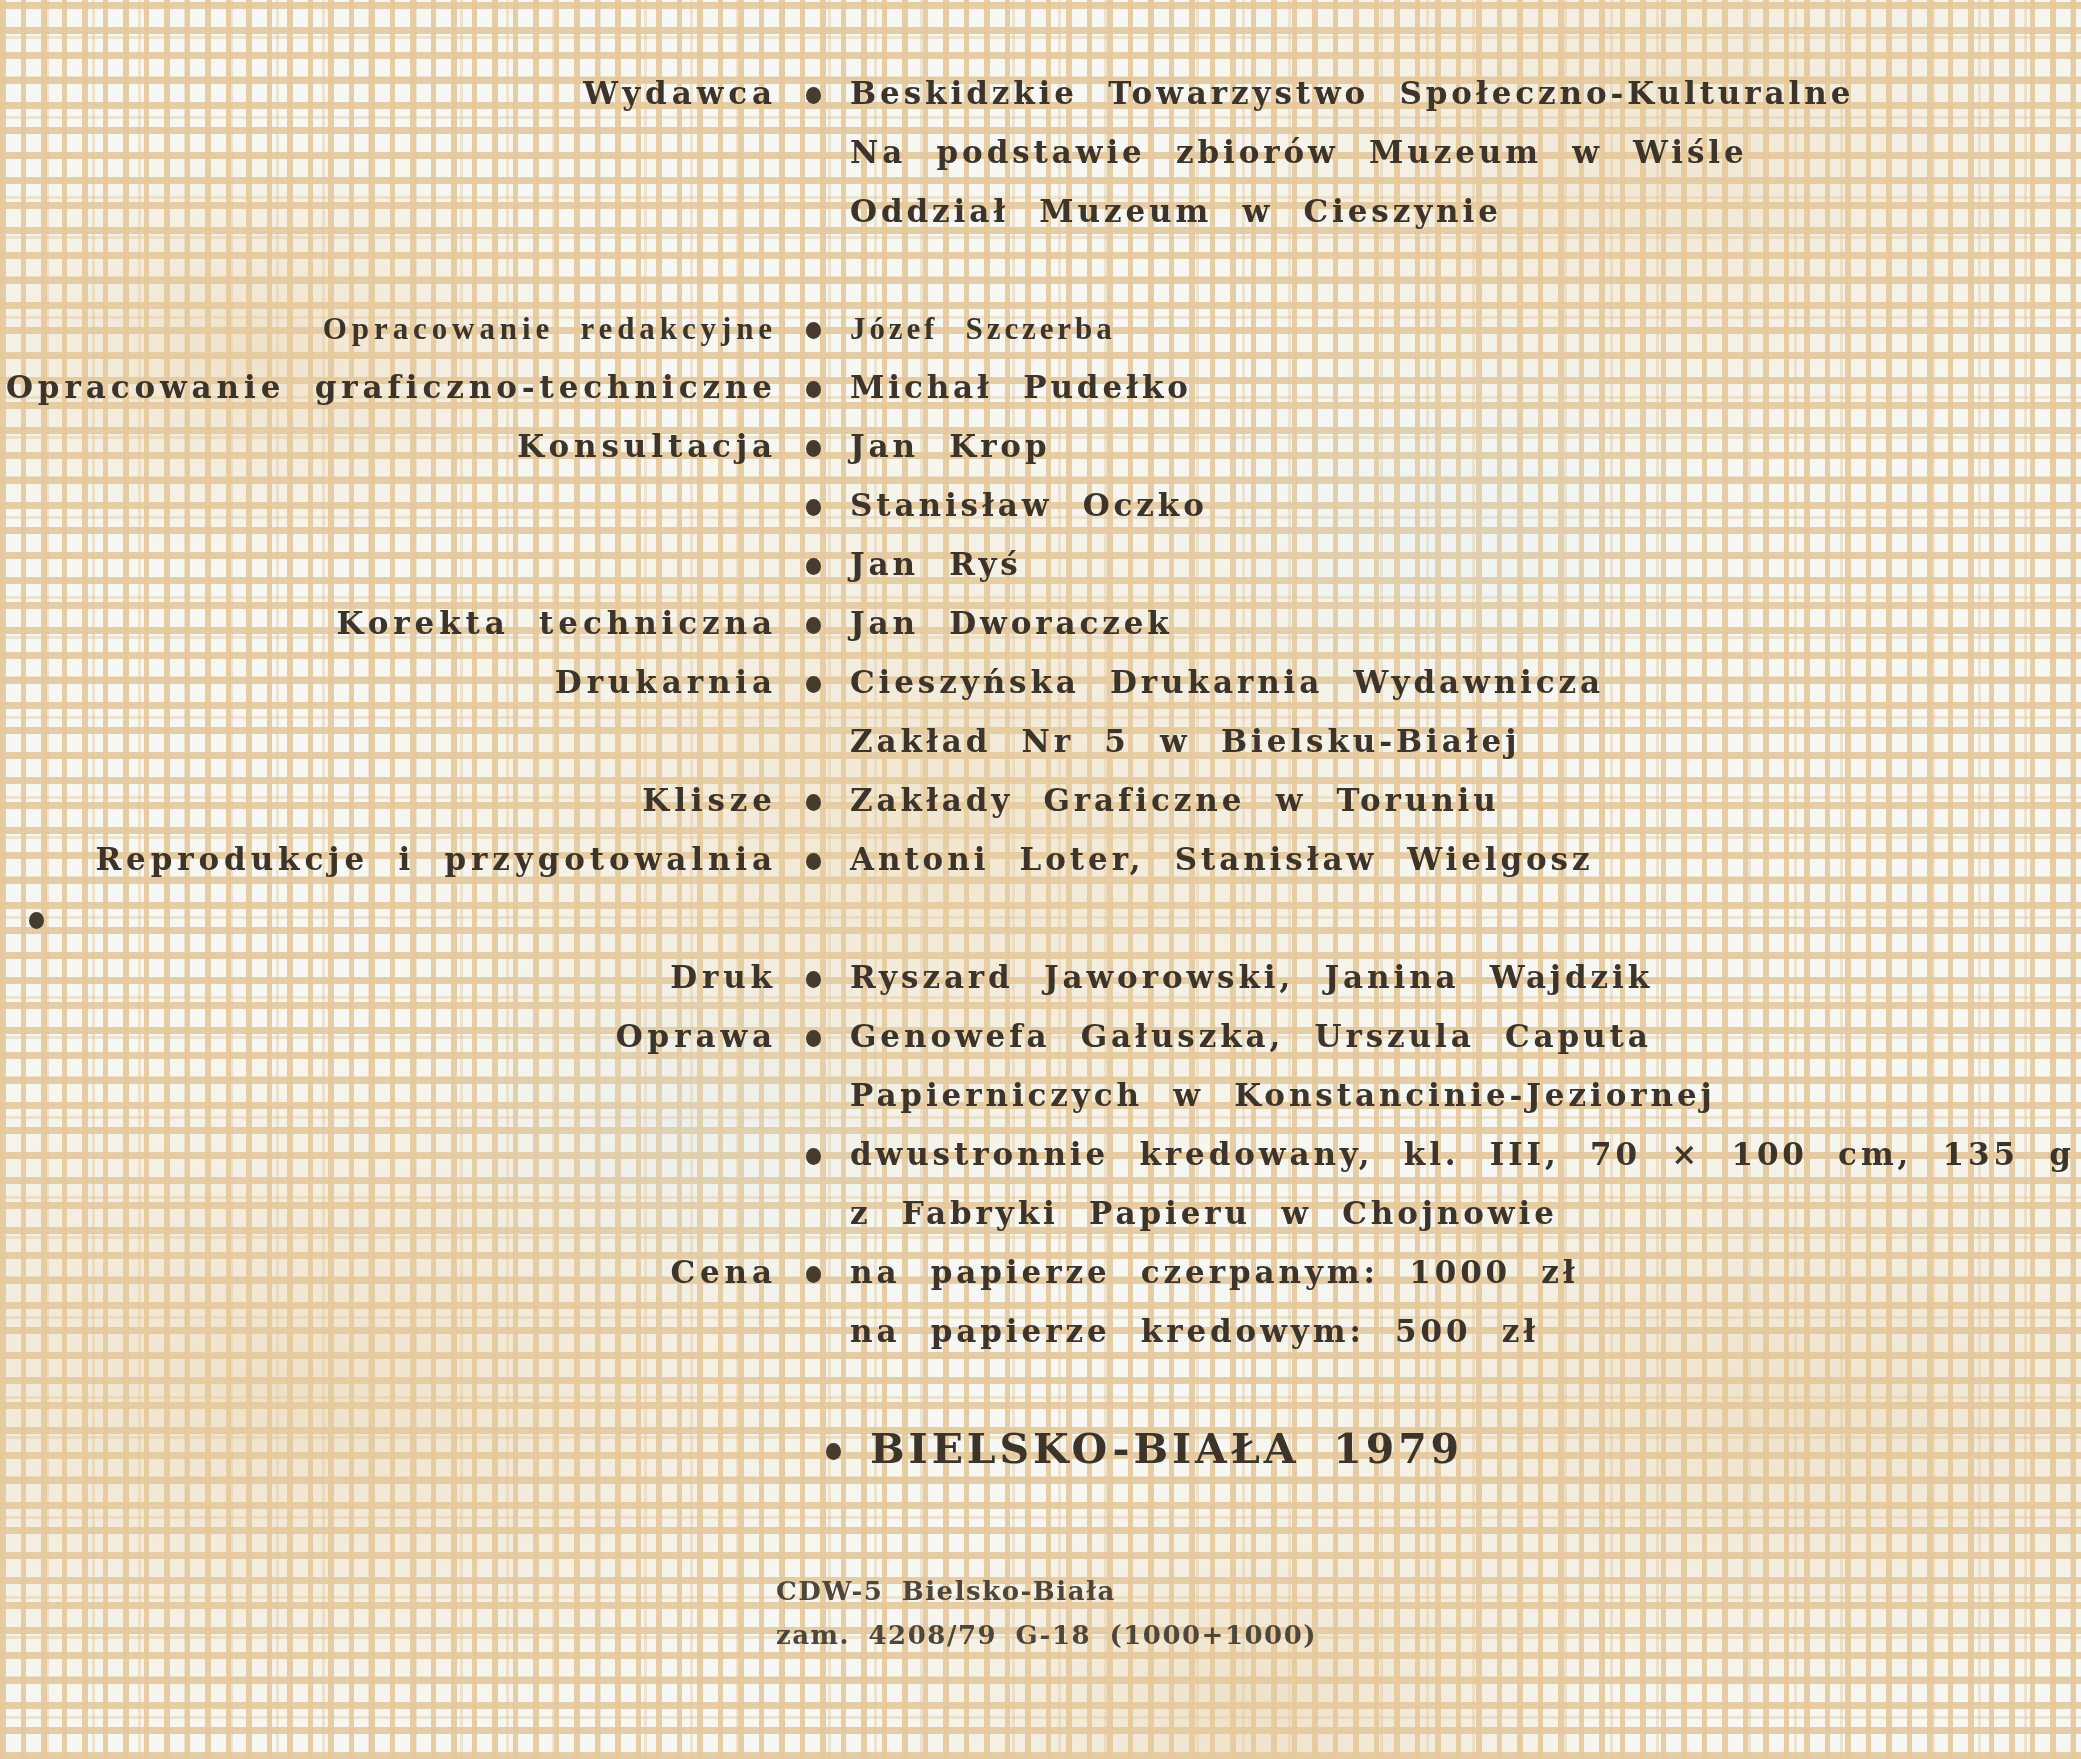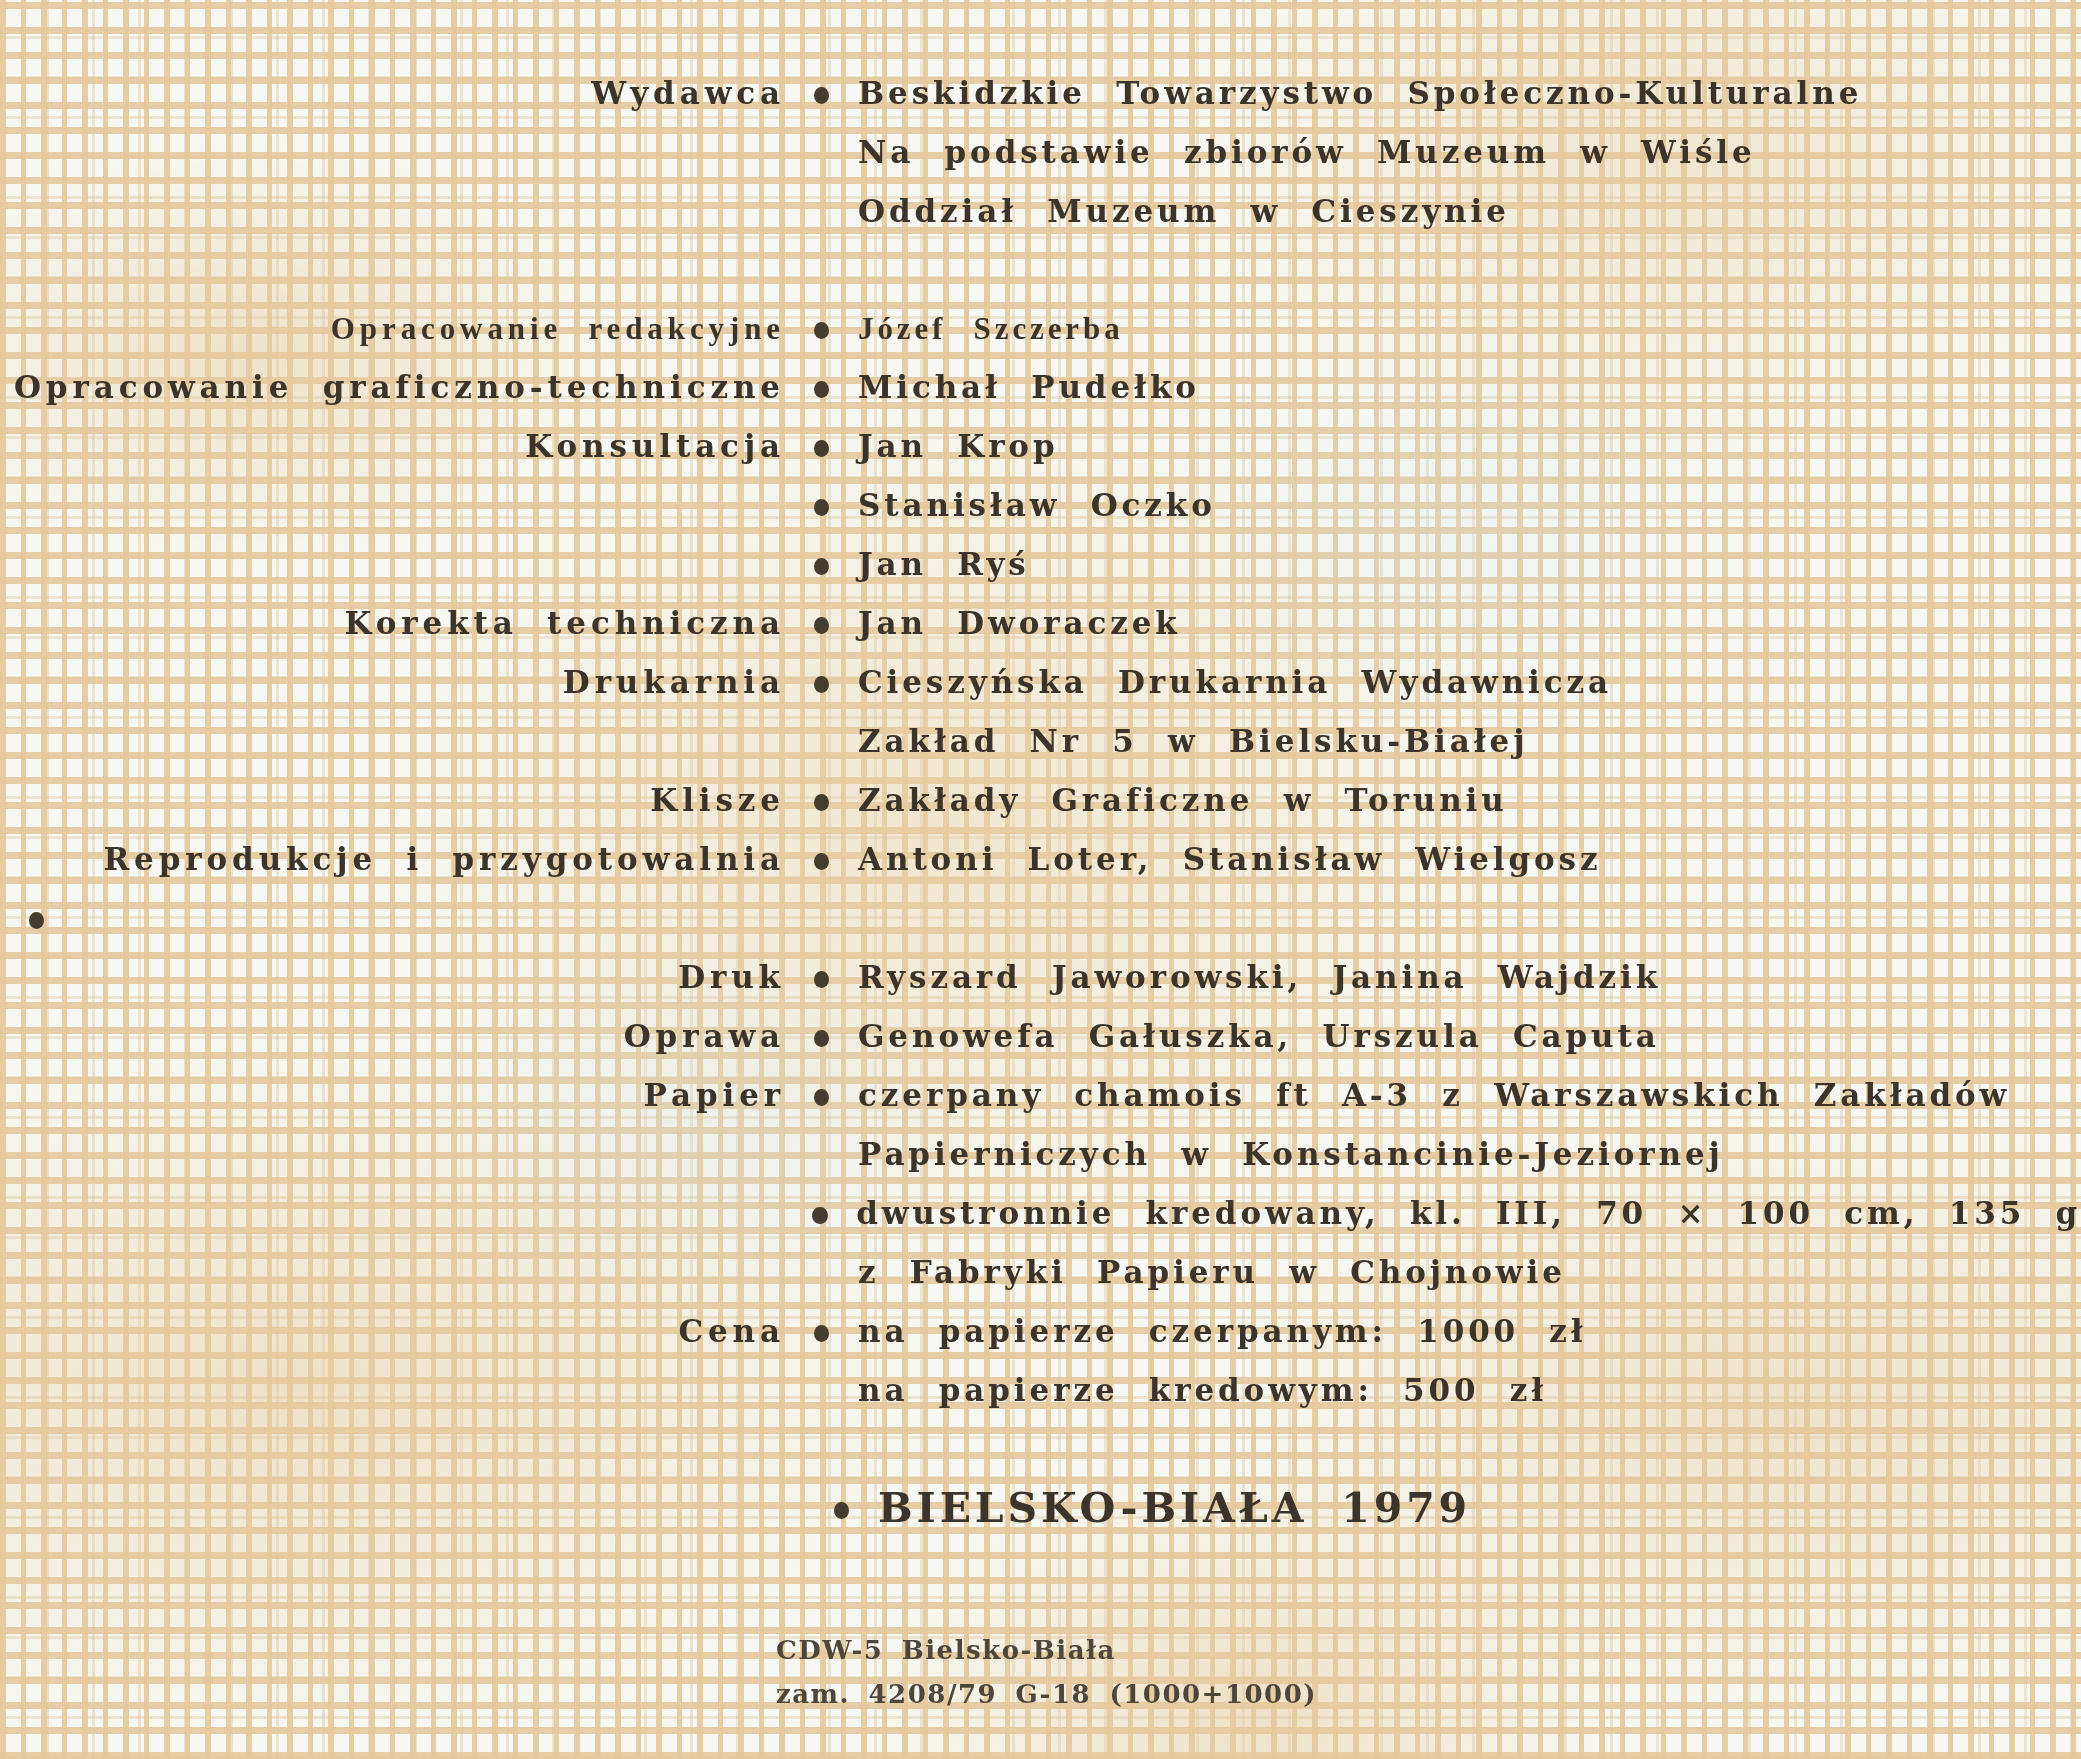--- a/index.html
+++ b/index.html
@@ -40,21 +40,20 @@
   }
   .row.gap{ margin-top:58px;font-family:Liberation Serif, serif; }
   .row.gap2{ margin-top:59px; }
   .row.large{ font-size:41px;padding-left:20px; }
   .label{
     width:777px;
     text-align:right;
     letter-spacing:4.9px;
     word-spacing:13.7px;
     white-space:nowrap;
-    margin-left:8px;
   }
   .bullet-cell{
     width:73px;
     display:flex;
     align-items:center;
     justify-content:center;
   }
   .bullet{
     display:block;
     width:15.6px;
@@ -204,27 +203,20 @@
     </div>
 
     <div class="row">
       <div class="label">Oprawa</div>
       <div class="bullet-cell">
           <span class="bullet"></span>
         </div>
       <div class="value">Genowefa Gałuszka, Urszula Caputa</div>
     </div>
 
-    <div class="row">
-      <div class="label">Papier</div>
-      <div class="bullet-cell">
-          <span class="bullet"></span>
-        </div>
-      <div class="value">czerpany chamois ft A-3 z Warszawskich Zakładów</div>
-    </div>
 
     <div class="row">
       <div class="label"></div>
       <div class="bullet-cell">
           <span class="bullet" style="visibility: hidden;"></span>
         </div>
       <div class="value">Papierniczych w Konstancinie-Jeziornej</div>
     </div>
 
     <div class="row">

